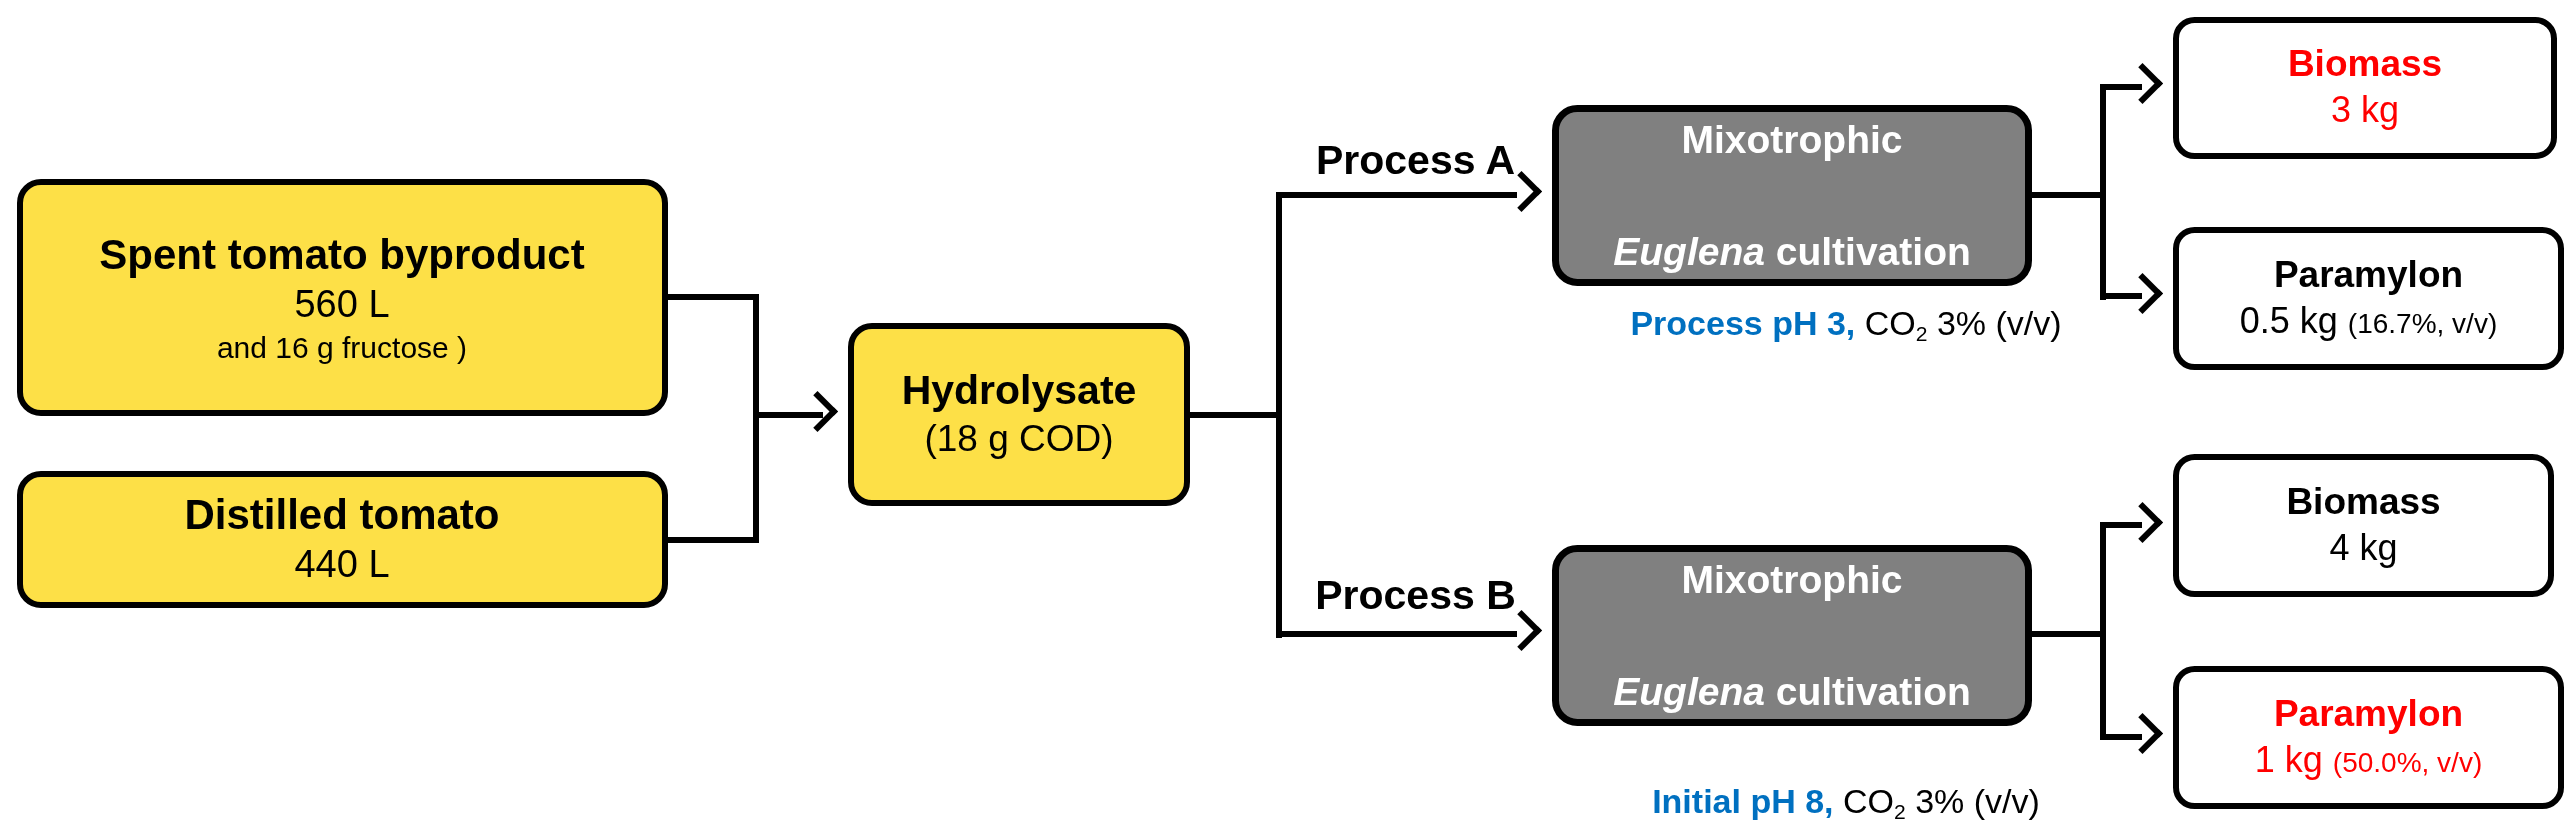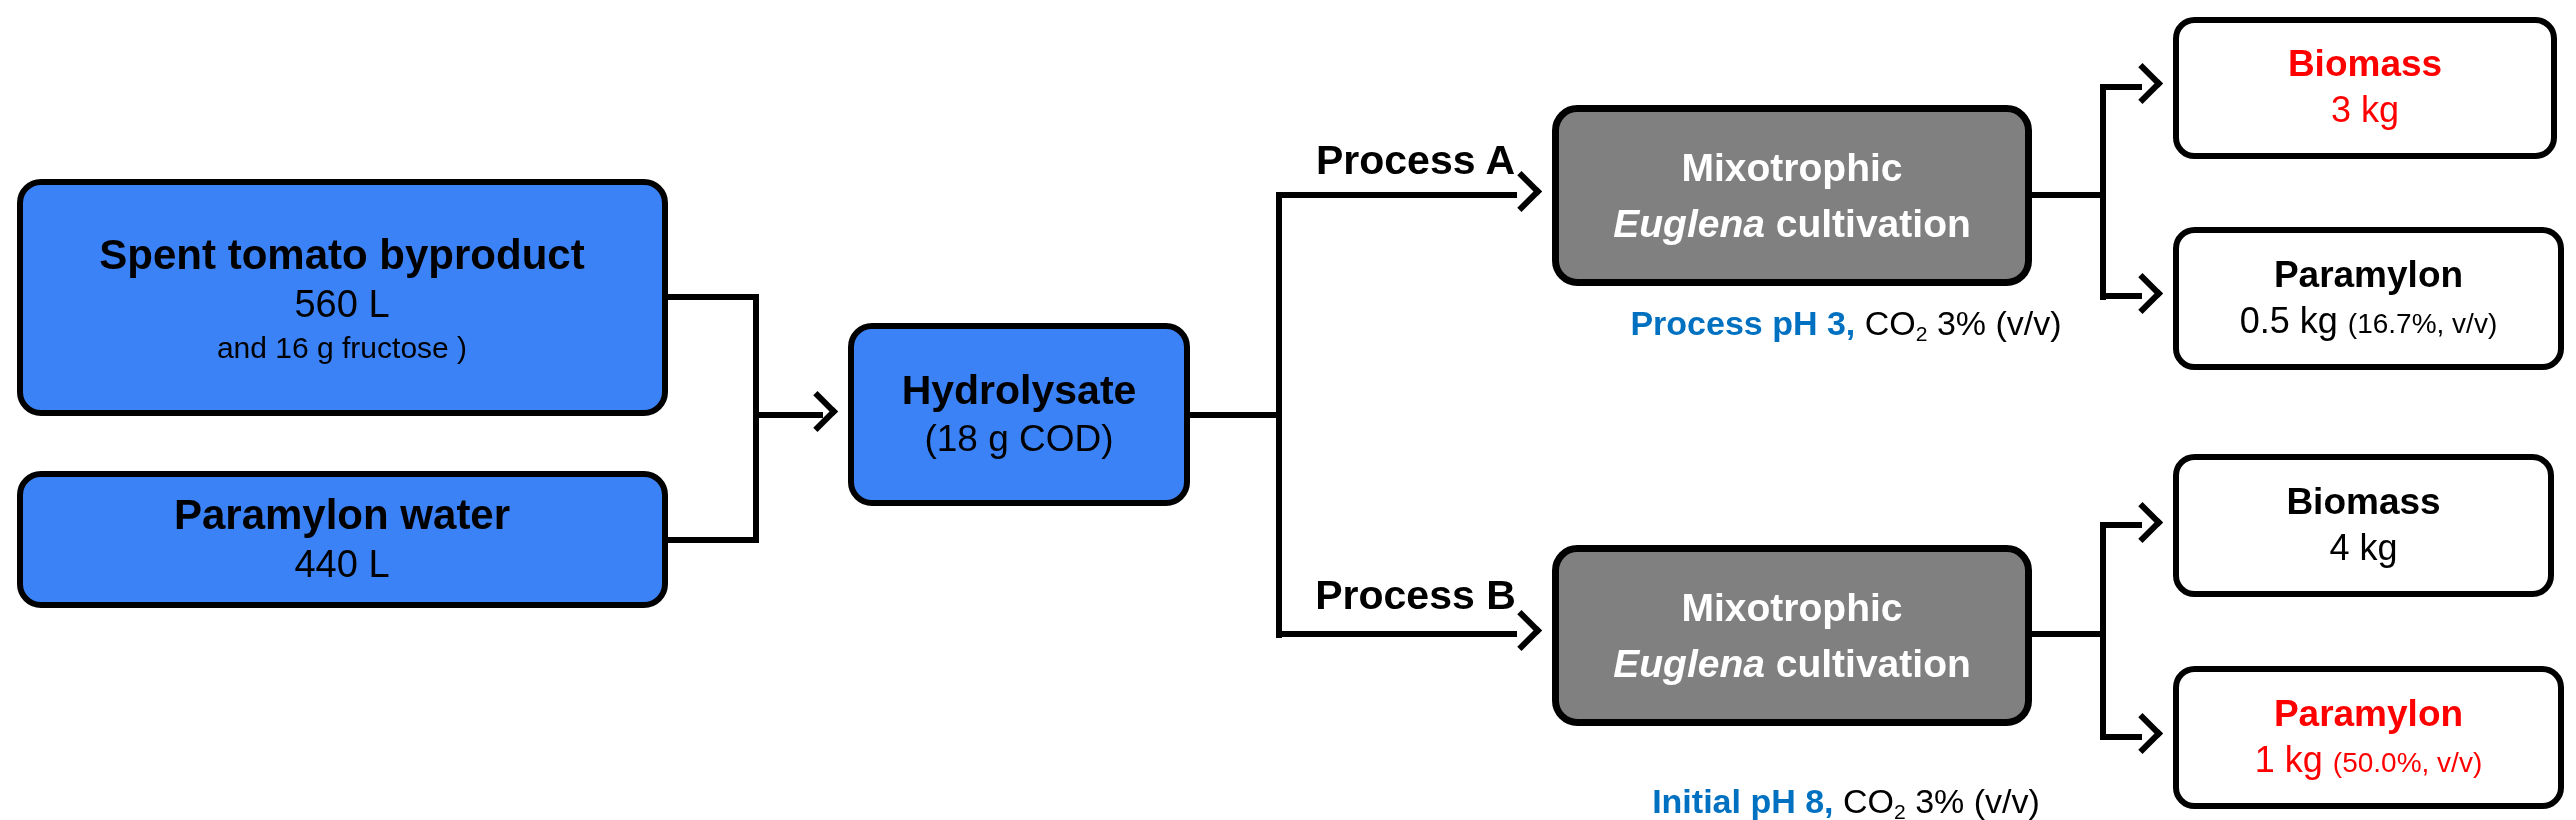--- a/index.html
+++ b/index.html
@@ -6,30 +6,30 @@
     --accent-blue:#0070C0;
     --highlight-red:#FF0000;
     --process-box-gray:#808080;
     --line-black:#000000;
   }
   html,body{margin:0;padding:0;background:#ffffff;}
   body{font-family:"Liberation Sans","DejaVu Sans",sans-serif;color:#000;}
   #canvas{position:relative;width:2576px;height:820px;background:#ffffff;overflow:hidden;}
 
   
-  .node{position:absolute;box-sizing:border-box;background:#3b82f6;border:6.4px solid var(--line-black);
+  .node{position:absolute;box-sizing:border-box;background:#fde047;border:6.4px solid var(--line-black);
         border-radius:24px;display:flex;flex-direction:column;align-items:center;justify-content:center;
         text-align:center;}
   .node .title{font-weight:bold;font-size:42px;line-height:1.22;}
   .node .amount{font-size:38px;line-height:1.3;}
   .node .detail{font-size:30px;line-height:1.22;}
 
   .gray-node{position:absolute;box-sizing:border-box;background:var(--process-box-gray);
         border:7.6px solid var(--line-black);border-radius:25.4px;display:flex;flex-direction:column;
-        align-items:center;justify-content:center;text-align:center;color:#fff;}
+        align-items:center;justify-content:space-between;text-align:center;color:#fff;}
   .gray-node .gline{font-weight:bold;font-size:39px;line-height:1.42;}
   .gray-node .species{font-style:italic;}
 
   .out-node{position:absolute;box-sizing:border-box;background:#fff;border:6.4px solid var(--line-black);
         border-radius:21.6px;display:flex;flex-direction:column;align-items:center;justify-content:center;
         text-align:center;}
   .out-node .oname{font-weight:bold;font-size:37px;line-height:1.25;}
   .out-node .oval{font-size:36px;line-height:1.3;}
   .out-node .onote{font-size:28px;}
   .red{color:var(--highlight-red);}
@@ -50,21 +50,21 @@
 
 <div id="canvas">
 
   <div class="node" style="left:16.5px;top:179px;width:651px;height:237px;">
     <div class="title">Spent tomato byproduct</div>
     <div class="amount">560 L</div>
     <div class="detail">and 16 g fructose )</div>
   </div>
 
   <div class="node" style="left:16.5px;top:471px;width:651px;height:137px;">
-    <div class="title">Paramylon water</div>
+    <div class="title">Distilled tomato</div>
     <div class="amount">440 L</div>
   </div>
 
   <div class="conn" style="left:667px;top:294px;width:89px;height:5.7px;"></div>
   <div class="conn" style="left:667px;top:537px;width:89px;height:5.7px;"></div>
   <div class="conn" style="left:753px;top:294px;width:5.7px;height:249px;"></div>
   <div class="conn" style="left:756px;top:412px;width:67px;height:5.7px;"></div>
   <div class="arrow" style="left:803px;top:397px;"></div>
 
   <div class="node" style="left:848px;top:323px;width:342px;height:183px;">

